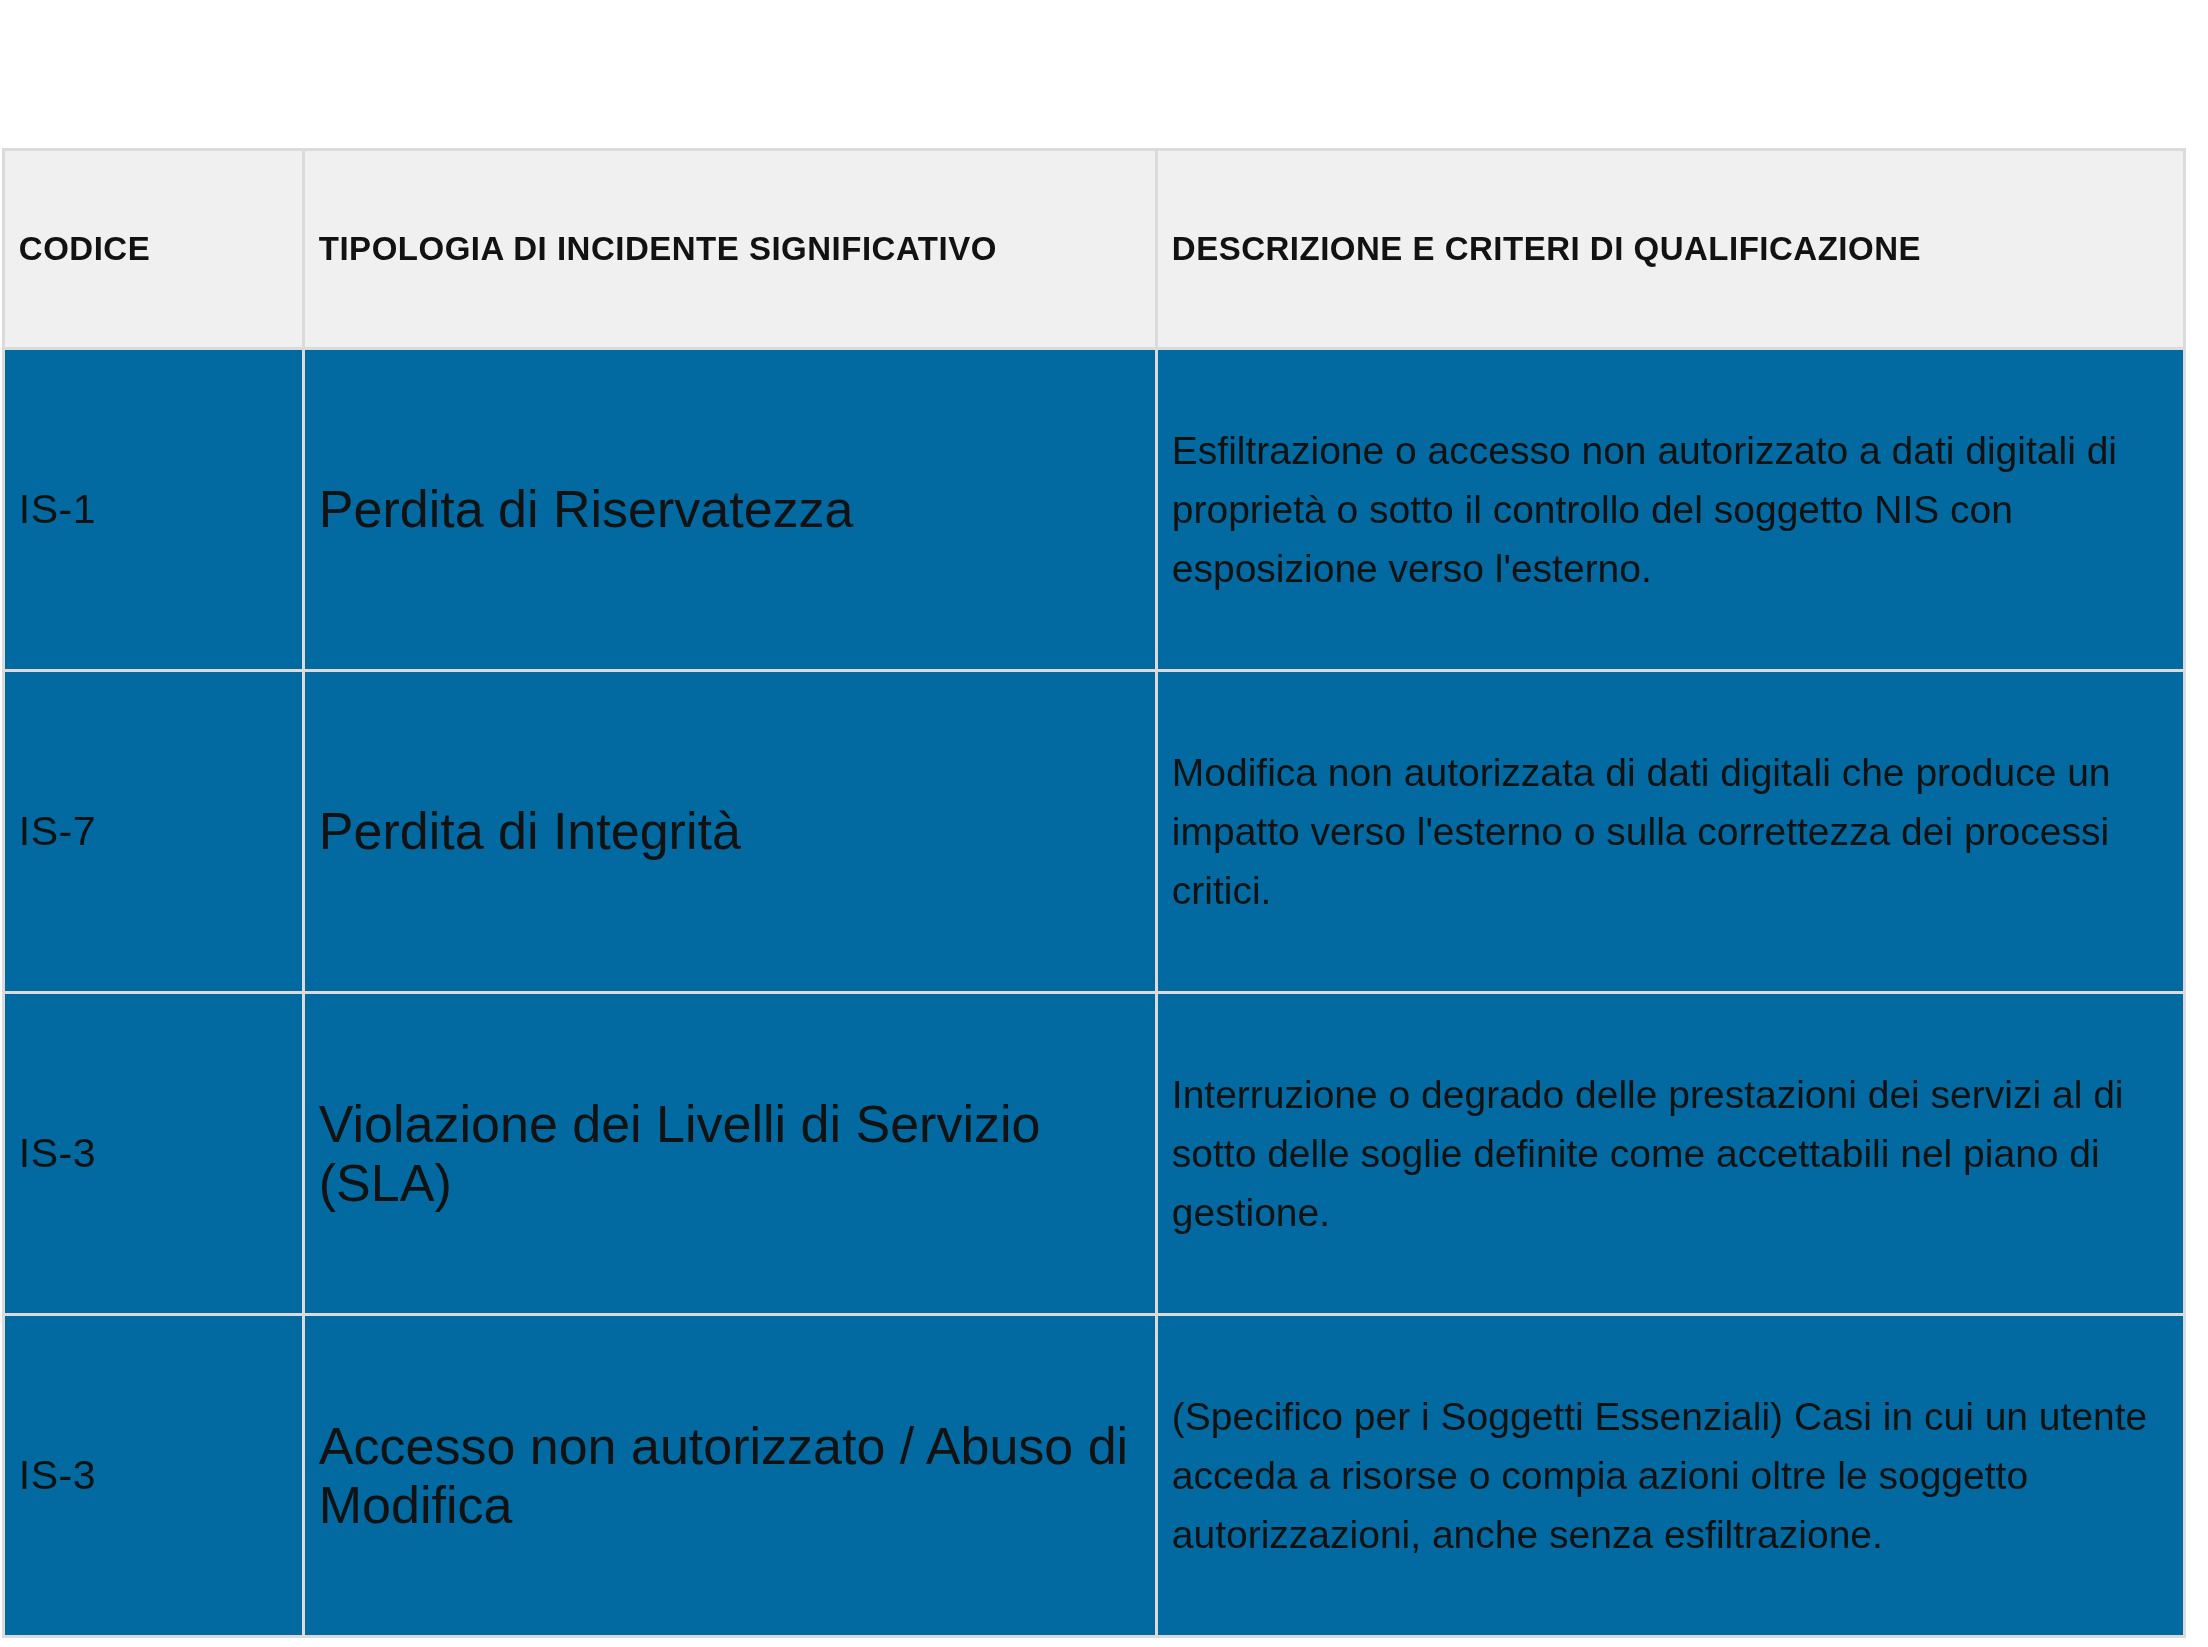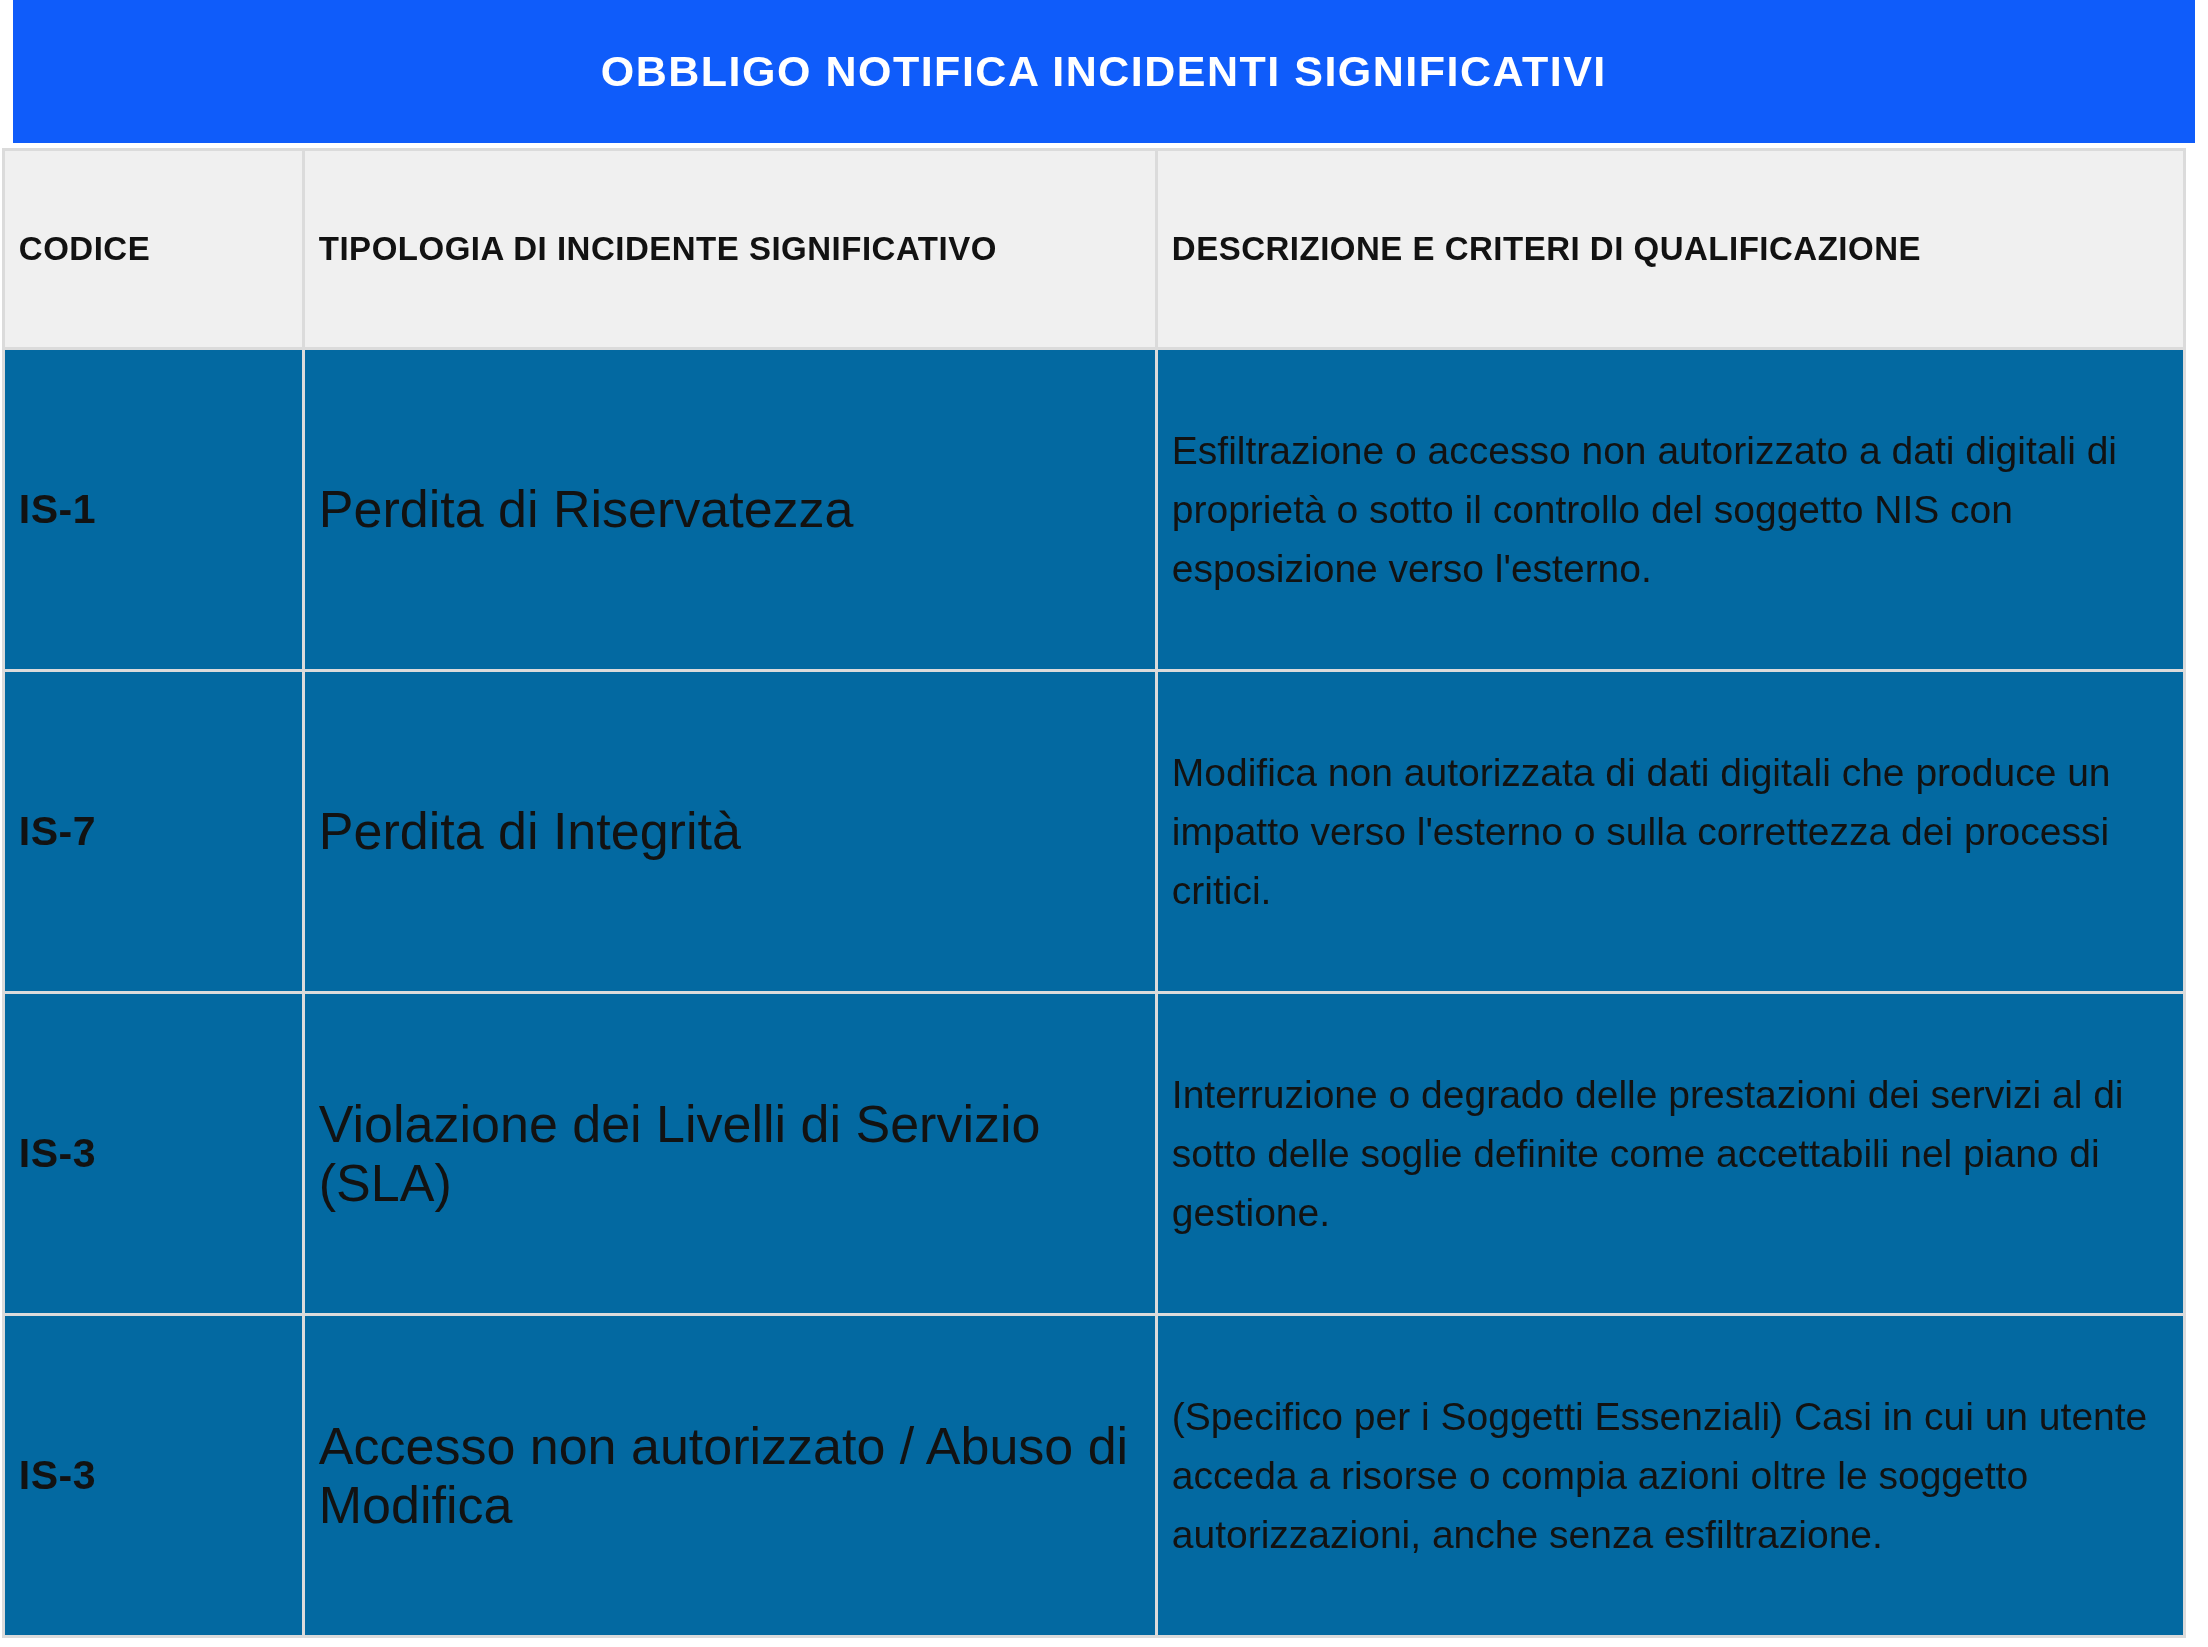--- a/index.html
+++ b/index.html
@@ -58,41 +58,38 @@
     background: #F0F0F0;
     text-align: left;
     font-size: 33px;
     font-weight: bold;
     letter-spacing: 0.5px;
     white-space: nowrap;
   }
   table.incidents tbody tr { height: 322px; }
   td.cell-code {
     font-size: 41px;
-    font-weight: bold;
+    font-weight: normal;
     letter-spacing: 0.5px;
   }
   td.cell-type {
     font-size: 52px;
     line-height: 59px;
     padding-right: 45px;
   }
   td.cell-desc {
     font-size: 39px;
     line-height: 59px;
   }
 </style>
 </head>
 <body>
 
 <div class="page">
 
-  <div class="banner">
-    <div class="banner-title">OBBLIGO NOTIFICA INCIDENTI SIGNIFICATIVI</div>
-  </div>
 
   <table class="incidents">
     <colgroup>
       <col class="c1">
         <col class="c2">
         <col class="c3">
     </colgroup>
     <thead>
       <tr>
         <th>CODICE</th>

